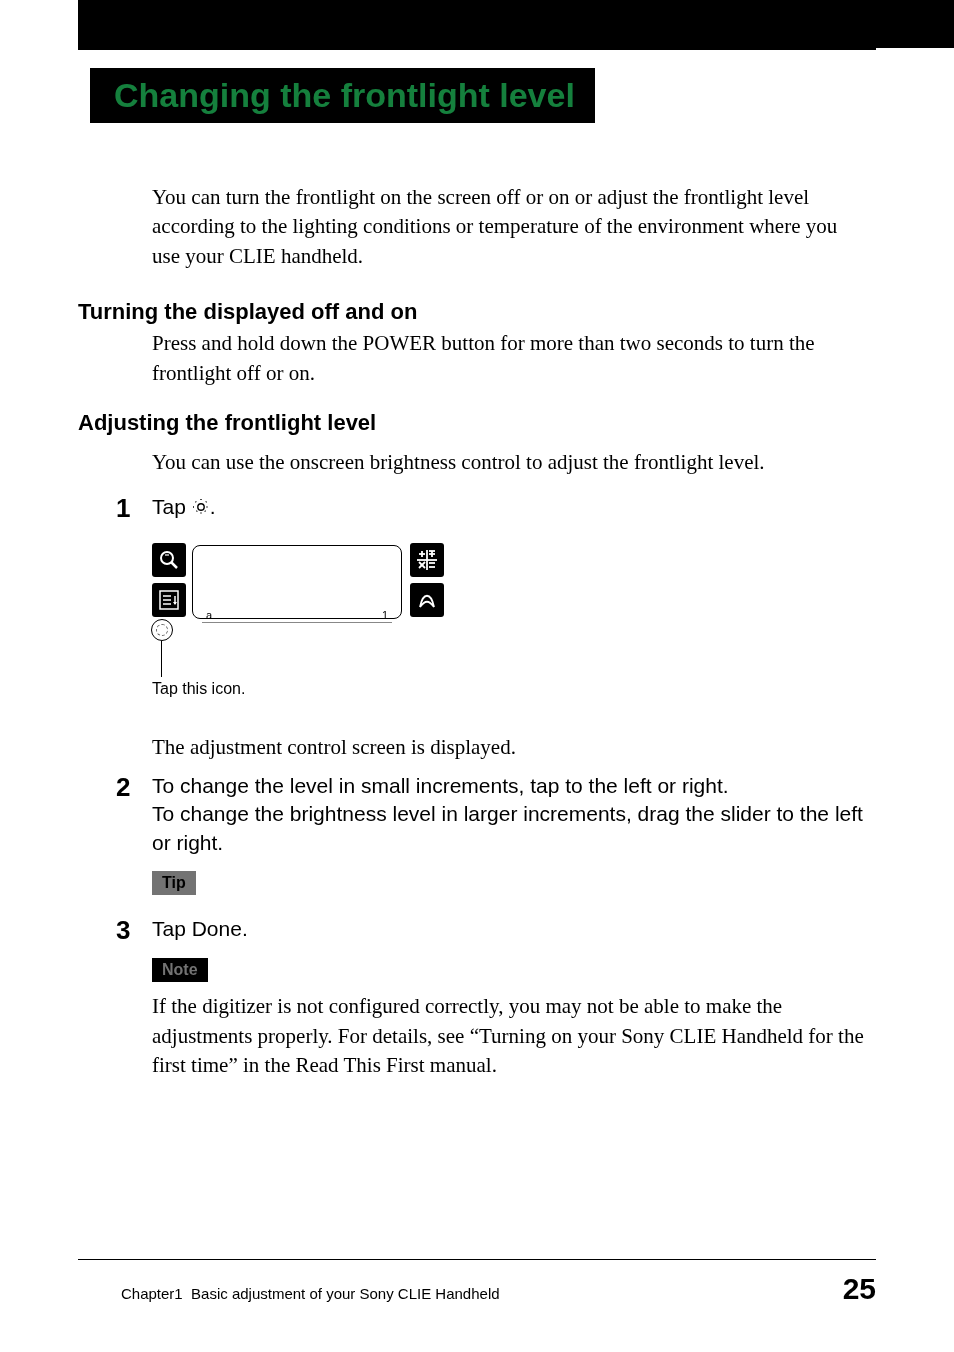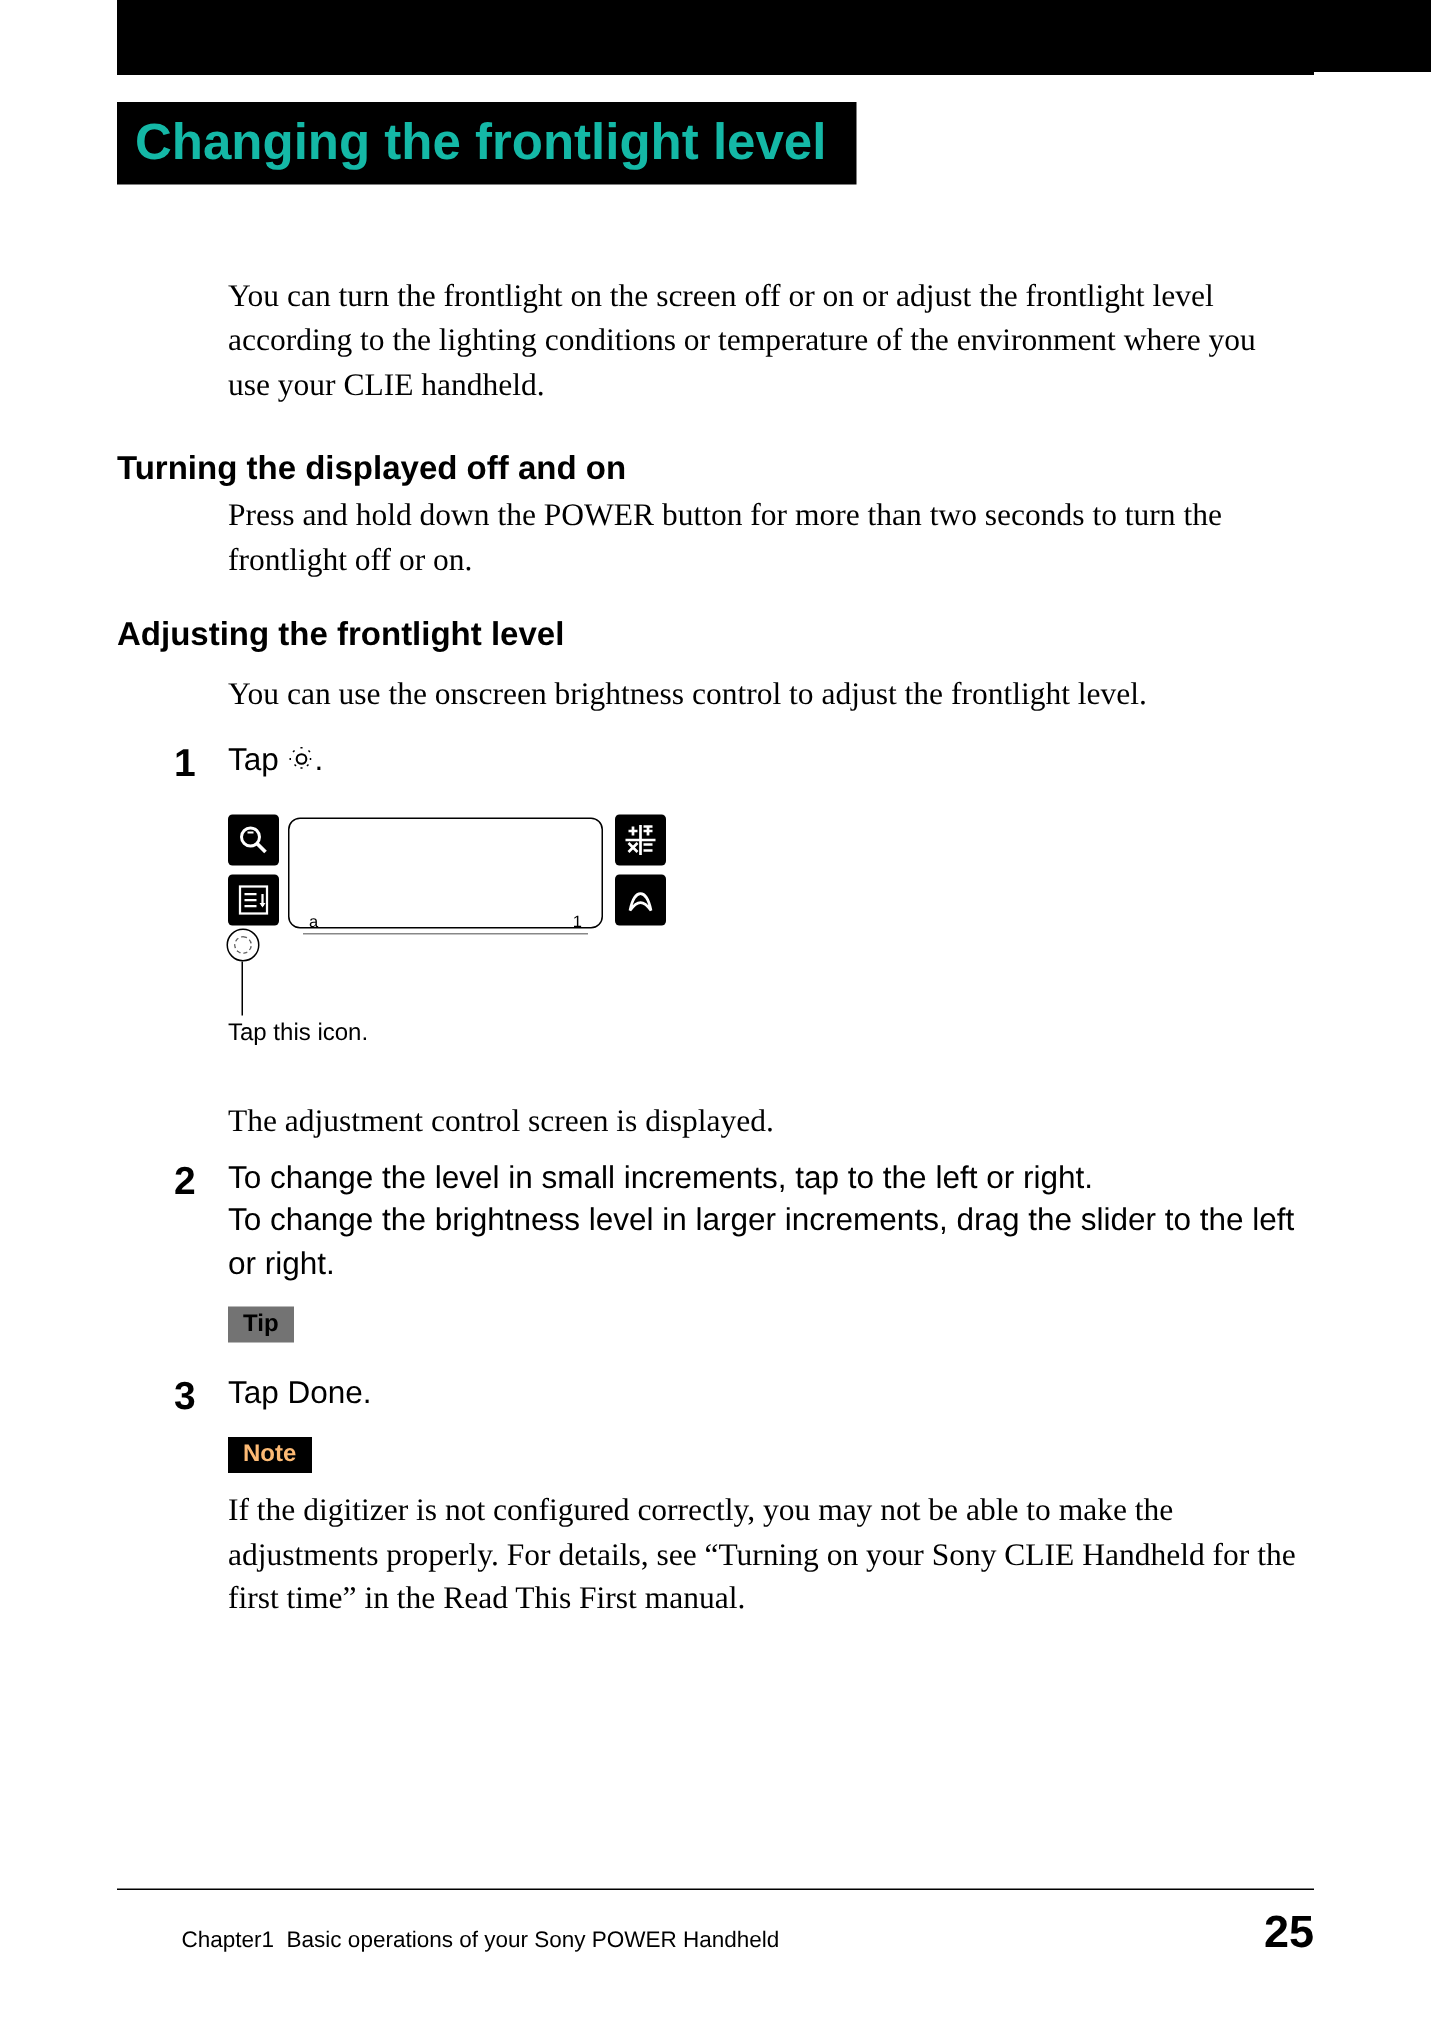--- a/index.html
+++ b/index.html
@@ -23,24 +23,24 @@
     position: absolute;
     top: 48px;
     left: 78px;
     right: 78px;
     bottom: 0;
     border-top: 2px solid #000;
     padding-top: 18px;
   }
   .title-bg {
     background: #000;
-    color: #14b8a6;
+    color: #15803d;
     display: inline-block;
-    padding: 8px 20px 8px 12px;
-    margin-left: 0;
+    padding: 8px 20px 8px 24px;
+    margin-left: 12px;
   }
   .title-bg h1 {
     font-family: Arial, Helvetica, sans-serif;
     font-weight: bold;
     font-size: 34px;
   }
   .body {
     margin-top: 60px;
     padding-left: 74px;
     padding-right: 10px;
@@ -169,21 +169,21 @@
     font-family: Arial, Helvetica, sans-serif;
     font-weight: bold;
     font-size: 16px;
     padding: 3px 10px;
     margin-top: 14px;
     margin-bottom: 10px;
   }
   .note-badge {
     display: inline-block;
     background: #000;
-    color: #fdba74;
+    color: #737373;
     font-family: Arial, Helvetica, sans-serif;
     font-weight: bold;
     font-size: 16px;
     padding: 3px 10px;
     margin-top: 12px;
     margin-bottom: 10px;
   }
   .small-para {
     font-size: 19px;
     line-height: 1.4;
@@ -312,16 +312,16 @@
       <div class="step-text">Tap Done.</div>
     </div>
 
     <div class="note-badge">Note</div>
     <p class="small-para">If the digitizer is not configured correctly, you may not be able to make the adjustments properly. For details, see “Turning on your Sony CLIE Handheld for the first time” in the Read This First manual.</p>
   </div>
 </div>
 
 <div class="footer">
   <div class="footer-left">
-    <b>Chapter1</b>&nbsp;&nbsp;<span>Basic operations of your Sony POWER Handheld</span>
+    <b>Chapter1</b>&nbsp;&nbsp;<span>Basic adjustment of your Sony CLIE Handheld</span>
   </div>
   <div class="page-num">25</div>
 </div>
 
 </body></html>

